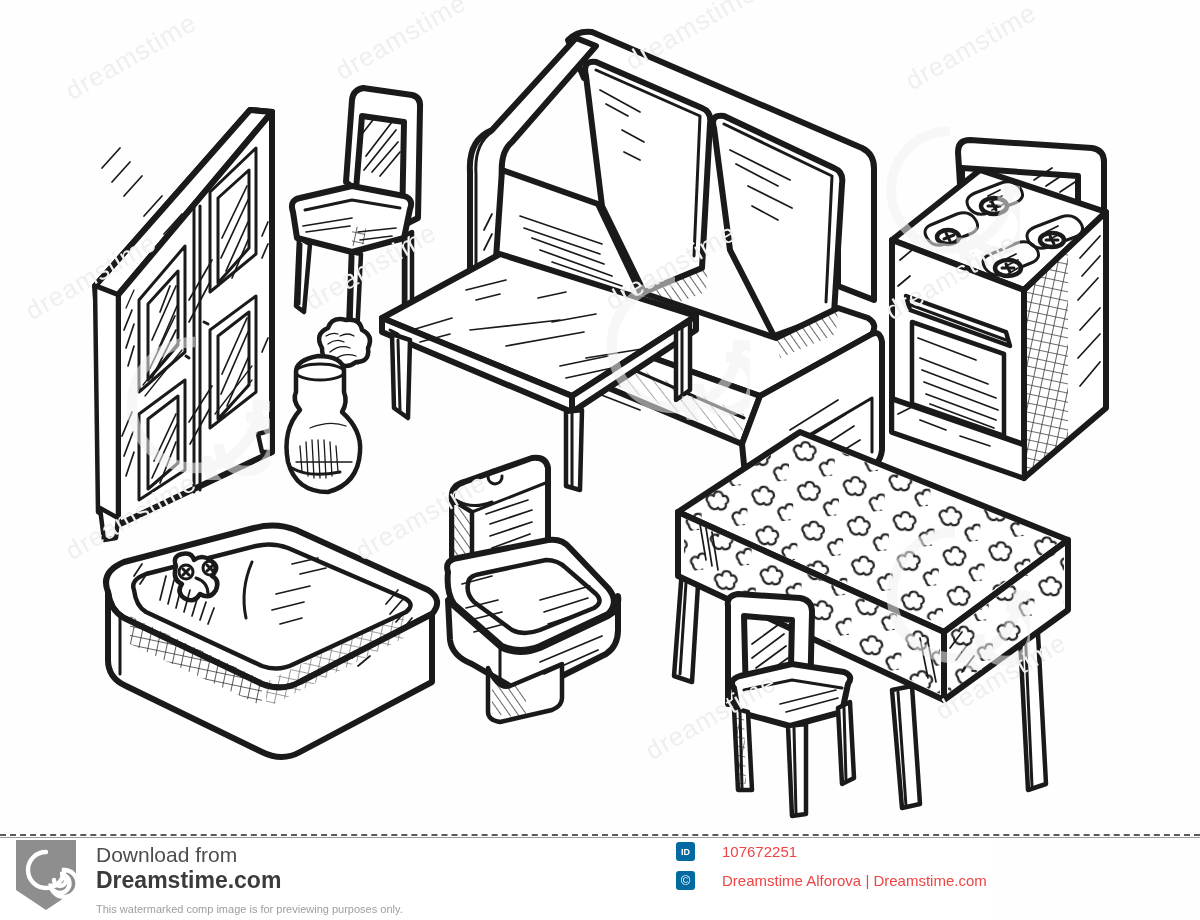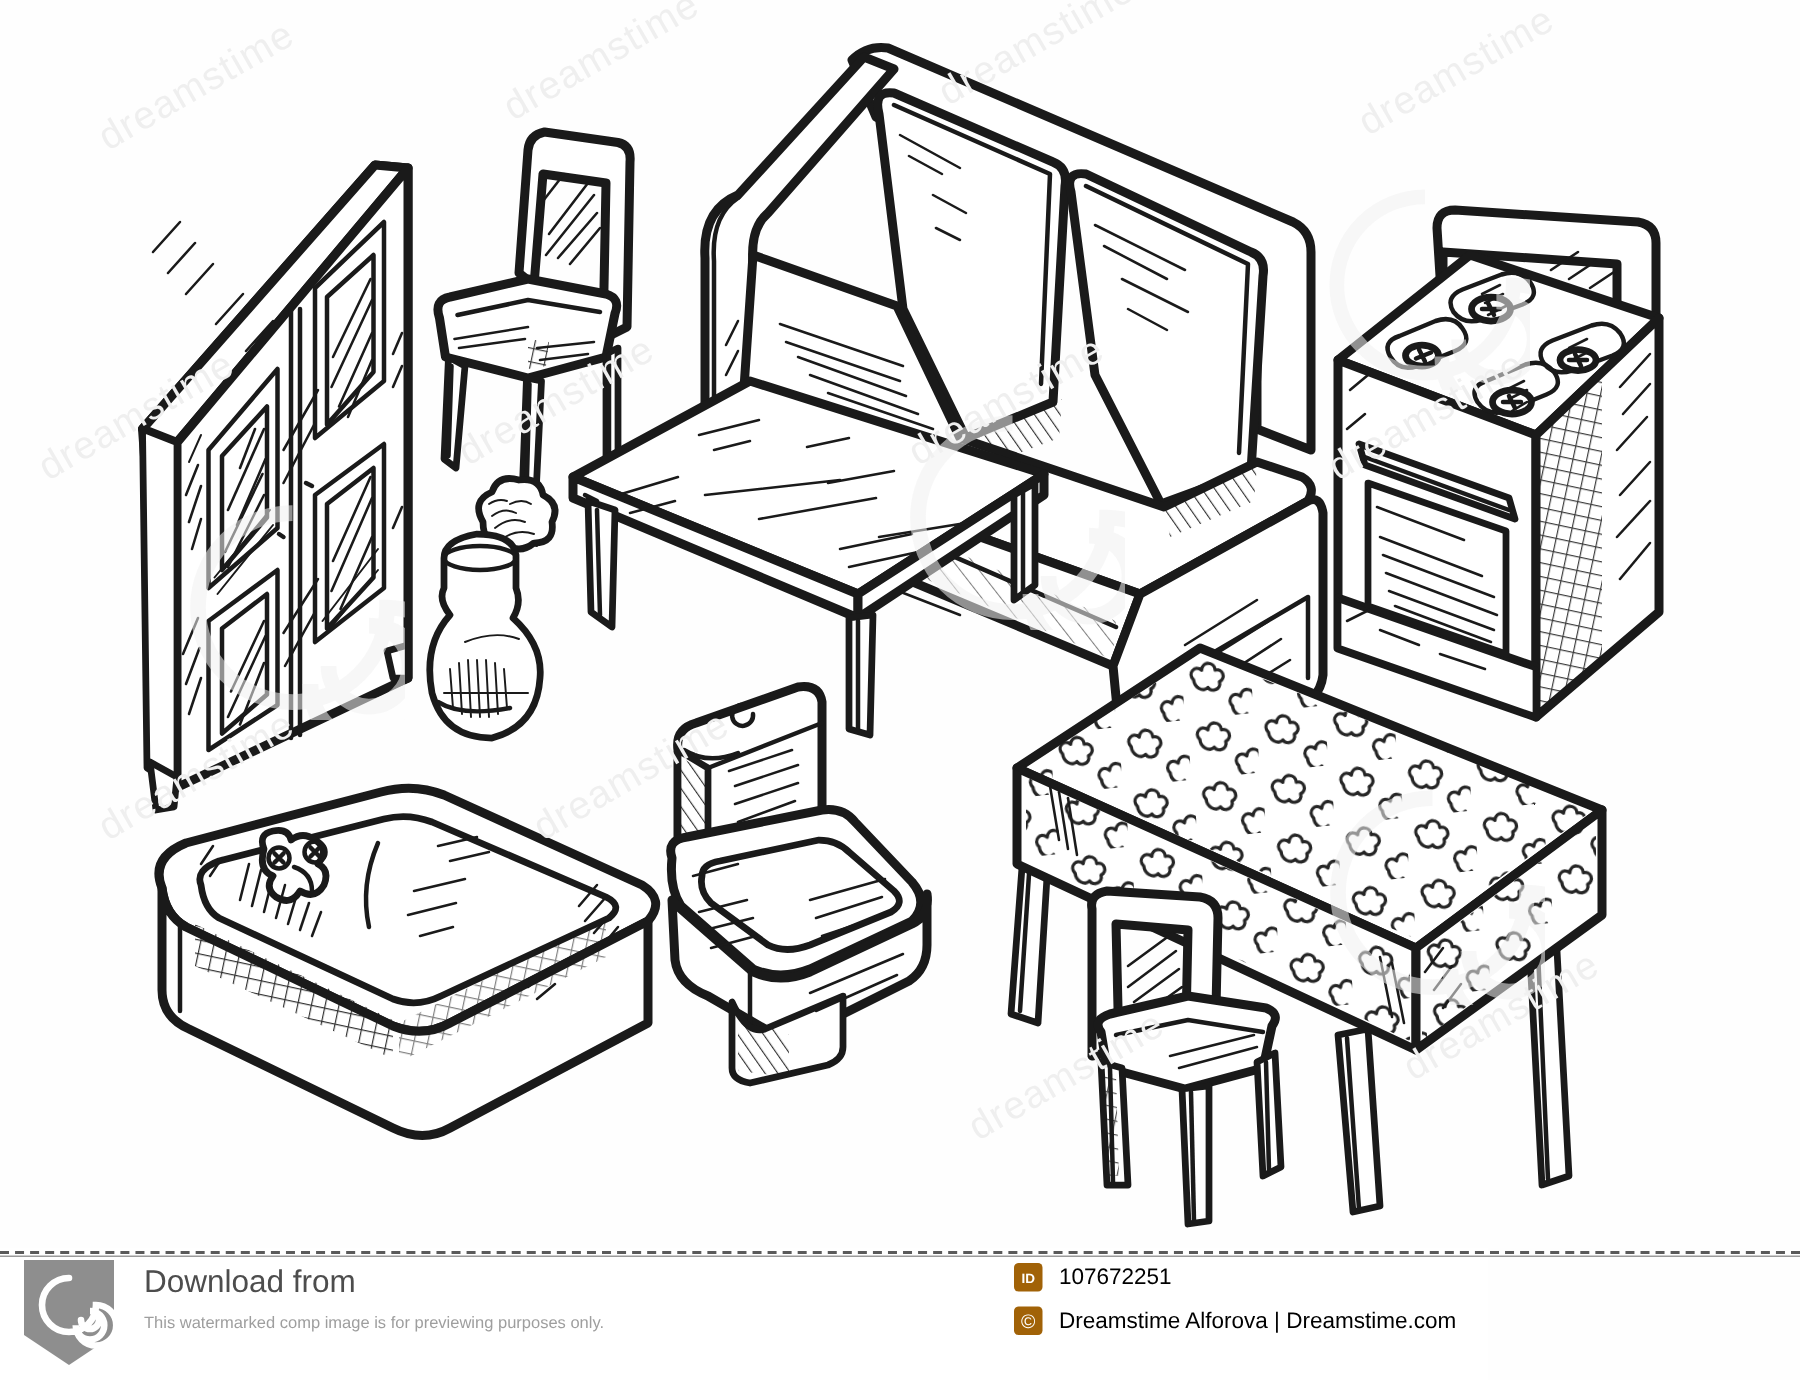--- a/index.html
+++ b/index.html
@@ -32,26 +32,26 @@
   #footer-left{position:absolute;left:14px;top:6px;display:flex;align-items:flex-start;}
   #dt-logo{width:64px;height:74px;flex:0 0 auto;}
   #footer-left-text{margin-left:18px;padding-top:4px;}
   .dl-line1{font-size:21px;color:#4d4d4d;line-height:25px;font-weight:400;}
   .dl-line2{font-size:23px;color:#3b3b3b;line-height:27px;font-weight:bold;}
   .dl-line3{font-size:11px;color:#9e9e9e;line-height:16px;margin-top:7px;}
 
   #footer-right{position:absolute;right:16px;top:10px;width:300px;}
   .fr-row{display:flex;align-items:center;margin-bottom:10px;}
   .fr-badge{
-    width:19px;height:19px;border-radius:3px;background:#a16207;color:#ffffff;
+    width:19px;height:19px;border-radius:3px;background:#0369a1;color:#ffffff;
     font-size:9px;font-weight:bold;display:flex;align-items:center;justify-content:center;
     flex:0 0 auto;letter-spacing:0;
   }
   .fr-badge.copy{font-size:13px;font-weight:normal;}
-  .fr-label{margin-left:11px;font-size:15px;color:#000000;white-space:nowrap;}
+  .fr-label{margin-left:27px;font-size:15px;color:#ef4444;white-space:nowrap;}
 </style>
 </head>
 <body>
 
 <div id="page">
 
   <div id="art-canvas">
     <svg width="1200" height="832" viewBox="0 0 1200 832" xmlns="http://www.w3.org/2000/svg">
       <defs>
         <style>
@@ -552,20 +552,21 @@
     <div id="cut-line"></div>
     <div id="cut-line-solid"></div>
 
     <div id="footer-left">
       <svg id="dt-logo" viewBox="0 0 64 74">
         <path d="M2 2 H62 V52 L32 72 L2 52 Z" fill="#8e8e8e"></path>
         <path d="M32 14 a18 18 0 1 0 18 18 a13.5 13.5 0 1 1 -13.5 13.5 a9.5 9.5 0 1 0 9.5 -9.5 a6 6 0 1 1 -6 6" fill="none" stroke="#ffffff" stroke-width="4.4" stroke-linecap="round"></path>
       </svg>
       <div id="footer-left-text">
         <div class="dl-line1">Download from</div>
+        <div class="dl-line2">Dreamstime.com</div>
         <div class="dl-line3">This watermarked comp image is for previewing purposes only.</div>
       </div>
     </div>
 
     <div id="footer-right">
       <div class="fr-row">
         <span class="fr-badge">ID</span>
         <span class="fr-label">107672251</span>
       </div>
       <div class="fr-row">

